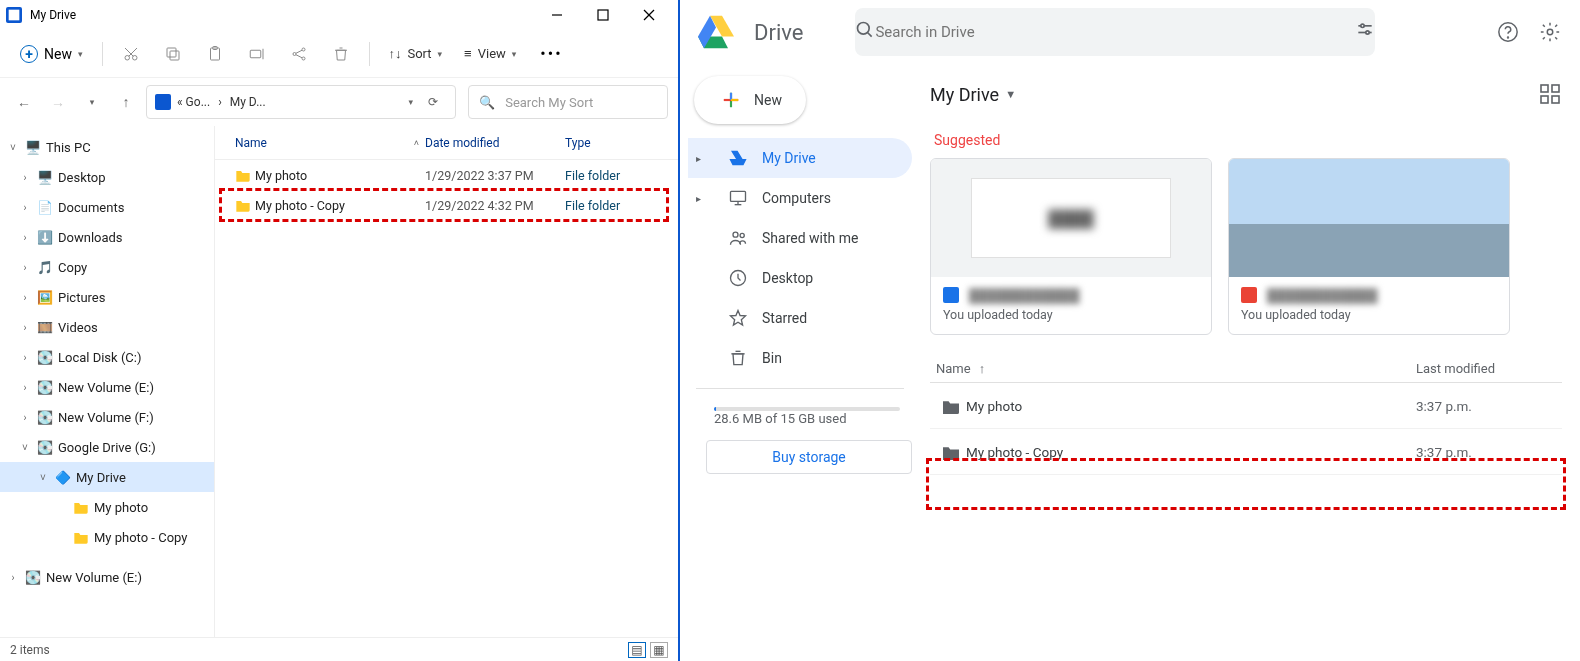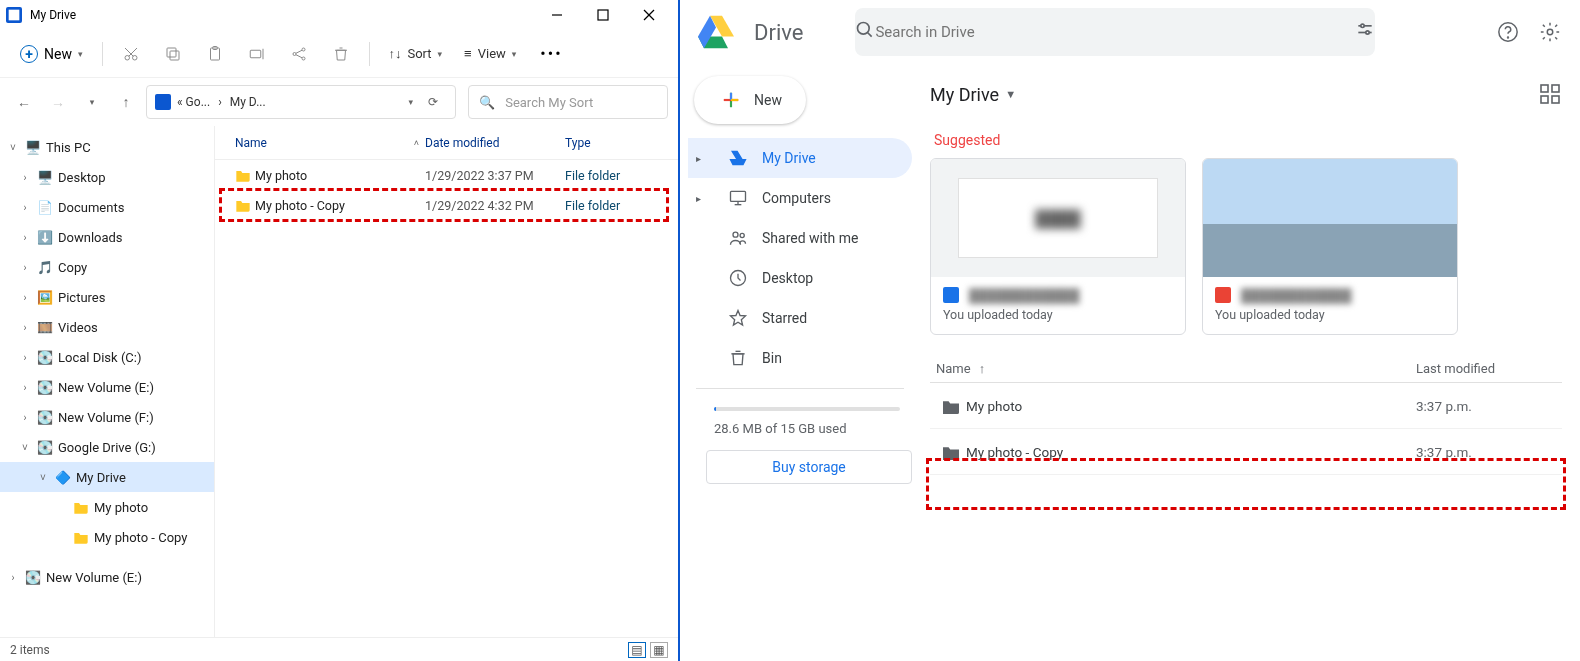--- a/index.html
+++ b/index.html
@@ -101,21 +101,21 @@
 
   .gd-main { flex: 1; padding: 10px 18px 0 10px; display: flex; flex-direction: column; overflow: hidden; position: relative; }
   .gd-head { display: flex; align-items: center; height: 40px; }
   .gd-head h1 { font-size: 18px; font-weight: 400; color: #202124; display: flex; align-items: center; gap: 6px; }
   .gd-head .spacer { flex: 1; }
   .gd-grid-toggle { width: 24px; height: 24px; display:flex; align-items:center; justify-content:center; color:#5f6368; cursor:pointer;}
 
   .gd-section-title { font-size: 14px; color: #ef4444; margin: 18px 0 10px 4px; }
 
   .gd-cards { display: flex; gap: 16px; }
-  .gd-card { width: 256px; border: 1px solid #dadce0; border-radius: 6px; overflow: hidden; }
+  .gd-card { width: 282px; border: 1px solid #dadce0; border-radius: 6px; overflow: hidden; }
   .gd-card .thumb { height: 118px; background: #f1f3f4; display:flex; align-items:center; justify-content:center; overflow:hidden;}
   .gd-card .thumb.sky { background: linear-gradient(#bcd9f3 0%, #bcd9f3 55%, #8aa3b5 55%, #8aa3b5 100%); }
   .gd-card .meta { padding: 10px 12px 12px; }
   .gd-card .meta .line1 { display: flex; align-items: center; gap: 10px; font-size: 13px; color: #3c4043; }
   .gd-card .meta .line1 .blur { filter: blur(3px); color:#888; }
   .gd-card .meta .line2 { font-size: 12.5px; color: #5f6368; margin-top: 4px; }
   .doc-ic { width: 16px; height: 16px; border-radius: 2px; }
   .doc-ic.word { background: #1a73e8; }
   .doc-ic.img { background: #ea4335; }
 
@@ -483,21 +483,21 @@
               <line x1="9" y1="4" x2="15" y2="4"></line>
             </svg>
             <span>Bin</span>
           </div>
         <div class="gd-sep"></div>
       </div>
       <div class="gd-storage">
         <div class="bar">
             <div class="fill"></div>
           </div>
-        <div style="margin-top:10px">28.6 MB of 15 GB used</div>
+        <div style="">28.6 MB of 15 GB used</div>
       </div>
       <button class="gd-buy">Buy storage</button>
     </div>
 
     <div class="gd-main">
       <div class="gd-head">
         <h1>
             <span>My Drive</span> 
             <span style="font-size:11px;color:#5f6368">▼</span>
           </h1>

